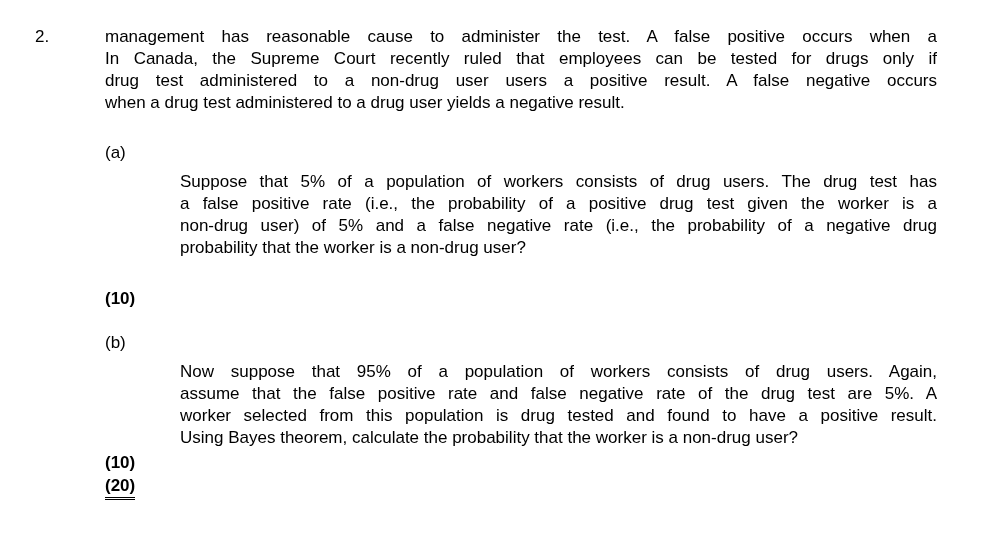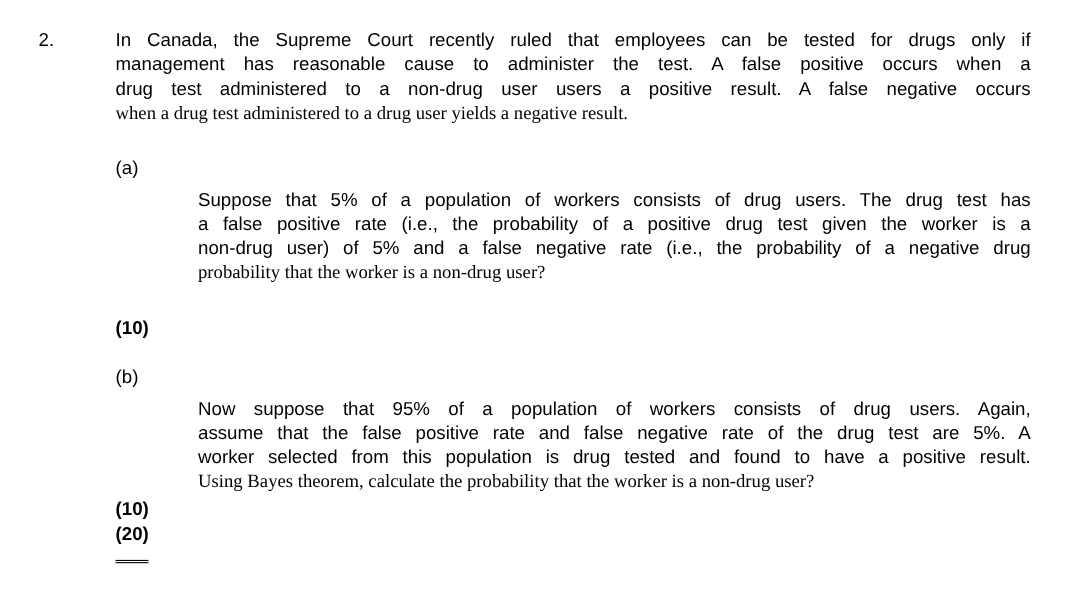--- a/index.html
+++ b/index.html
@@ -30,21 +30,20 @@
     flex: 0 0 832px;
     width: 832px;
   }
   .jline {
     text-align: justify;
     text-align-last: justify;
   }
   .lline {
     text-align: right;
     text-align-last: left;
-    font-family: Liberation Serif, serif;
   }
   .subq {
     display: flex;
     margin-top: 28px;
   }
   .subq-b {
     margin-top: 22px;
   }
   .sublabel {
     flex: 0 0 75px;
@@ -62,34 +61,34 @@
   }
   .marks-b {
     margin-top: 3px;
   }
   .marks-total {
     margin-top: 1px;
   }
   .double-underline {
     display: inline-block;
     border-bottom: 3px double #000000;
-    padding-bottom: 12px;
+    padding-bottom: 0px;
   }
 </style>
 </head>
 <body>
 
 <div class="page">
   <div class="question">
     <div class="qnum">2.</div>
     <div class="qbody">
 
       <div>
+        <div class="jline">management has reasonable cause to administer the test. A false positive occurs when a</div>
         <div class="jline">In Canada, the Supreme Court recently ruled that employees can be tested for drugs only if</div>
-        <div class="jline">management has reasonable cause to administer the test. A false positive occurs when a</div>
         <div class="jline">drug test administered to a non-drug user users a positive result. A false negative occurs</div>
         <div class="lline">when a drug test administered to a drug user yields a negative result.</div>
       </div>
 
       <div class="subq">
         <div class="sublabel">(a)</div>
         <div class="subbody">
           <div class="jline">Suppose that 5% of a population of workers consists of drug users. The drug test has</div>
           <div class="jline">a false positive rate (i.e., the probability of a positive drug test given the worker is a</div>
           <div class="jline">non-drug user) of 5% and a false negative rate (i.e., the probability of a negative drug</div>

